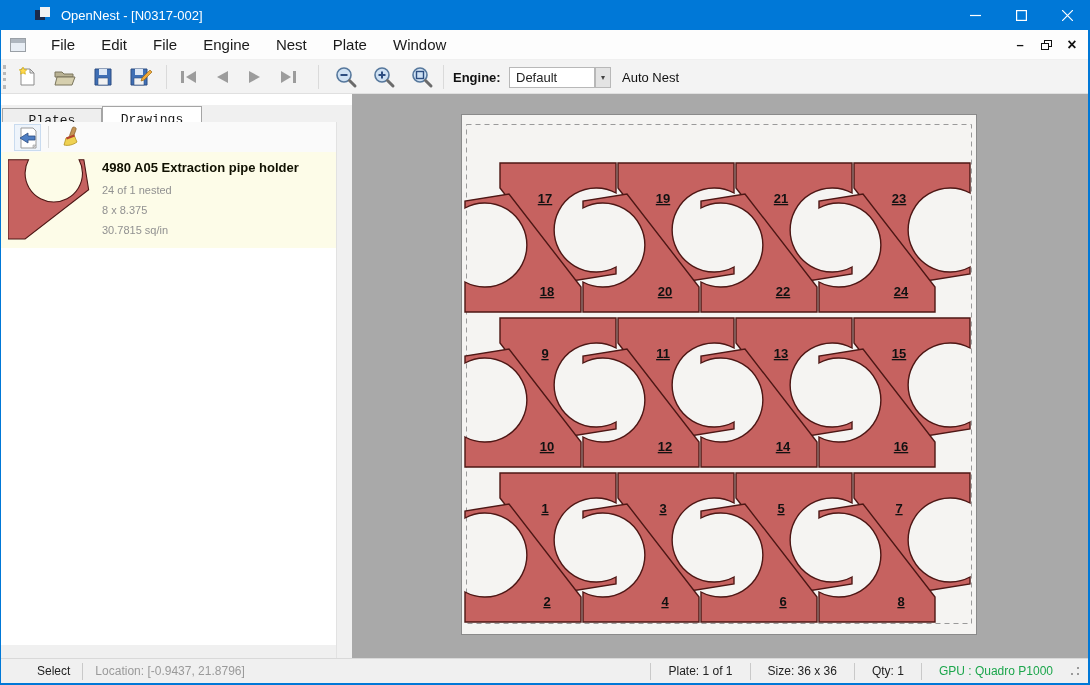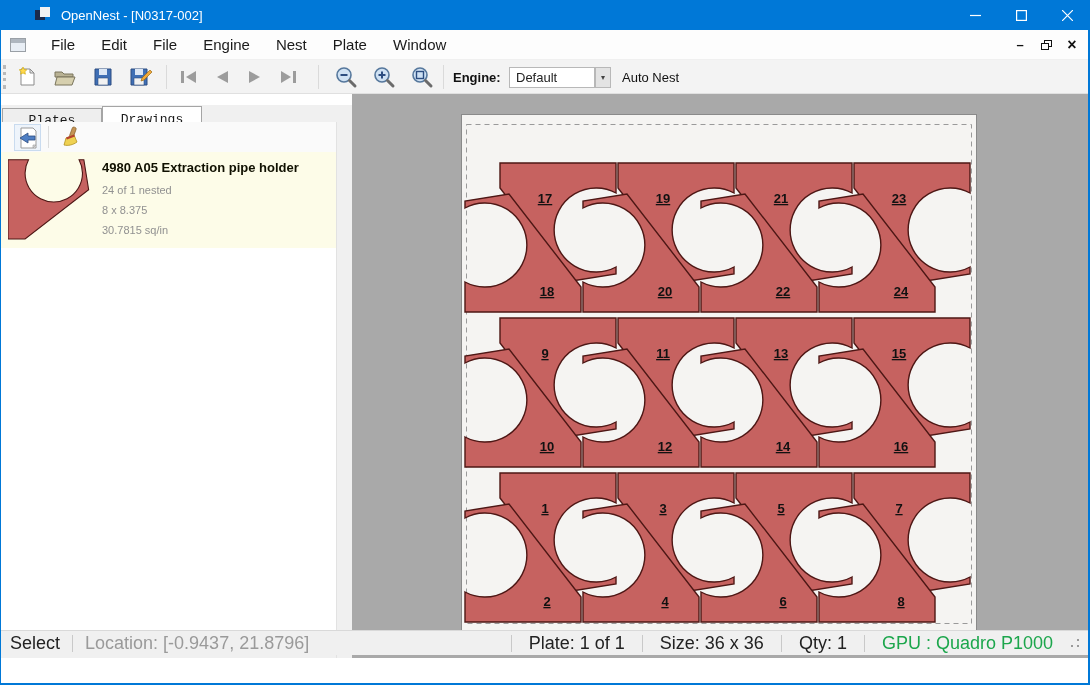--- a/index.html
+++ b/index.html
@@ -62,22 +62,22 @@
   #item-thumb { margin:7px 0 0 8px; width:82px; height:82px; }
   #item-texts { margin:8px 0 0 12px; }
   #item-title { font-size:13px; font-weight:bold; color:#101000; margin-bottom:5px; }
   .item-sub { font-size:11px; color:#919191; line-height:20px; }
 
   
   #canvas { left:352px; top:94px; width:738px; height:564px; background:#a9a9a9; }
   #plate-svg { position:absolute; left:461px; top:114px; }
 
   
-  #statusbar { left:0; top:630px; width:1090px; height:25px; background:#f0f0f0; border-top:1px solid #d9d9d9;
-               display:flex; align-items:center; font-size:18px; color:#222; }
+  #statusbar { left:0; top:658px; width:1090px; height:25px; background:#f0f0f0; border-top:1px solid #d9d9d9;
+               display:flex; align-items:center; font-size:12px; color:#222;padding-left:27px; }
   .ssep { width:1px; height:17px; background:#c9c9c9; }
   #status-mode { margin-left:10px; margin-right:12px; }
   #status-location { margin-left:12px; color:#9a9a9a; }
   #status-right { margin-left:auto; display:flex; align-items:center; gap:17px; margin-right:8px; }
   #status-grip { width:10px; height:10px; margin-right:2px;
     background:
       radial-gradient(circle at 8px 2px, #9a9a9a 1px, transparent 1.2px),
       radial-gradient(circle at 8px 8px, #9a9a9a 1px, transparent 1.2px),
       radial-gradient(circle at 2px 8px, #9a9a9a 1px, transparent 1.2px); }
   #bottom-border { left:0; top:683px; width:1090px; height:2px; background:#0078d7; }

